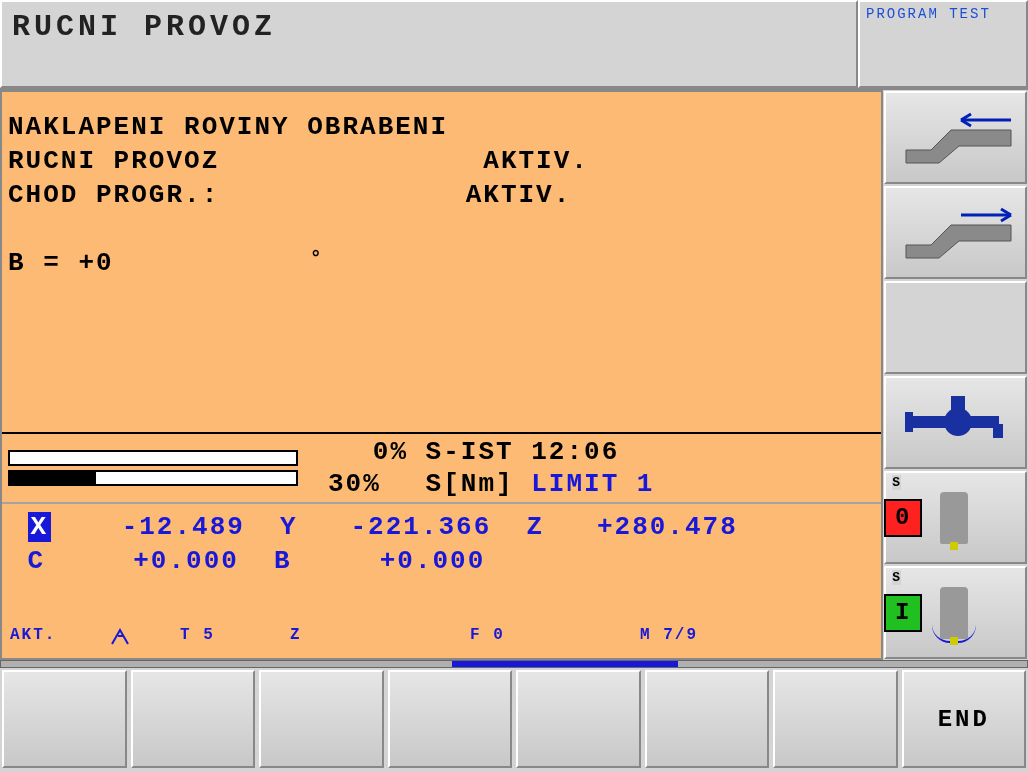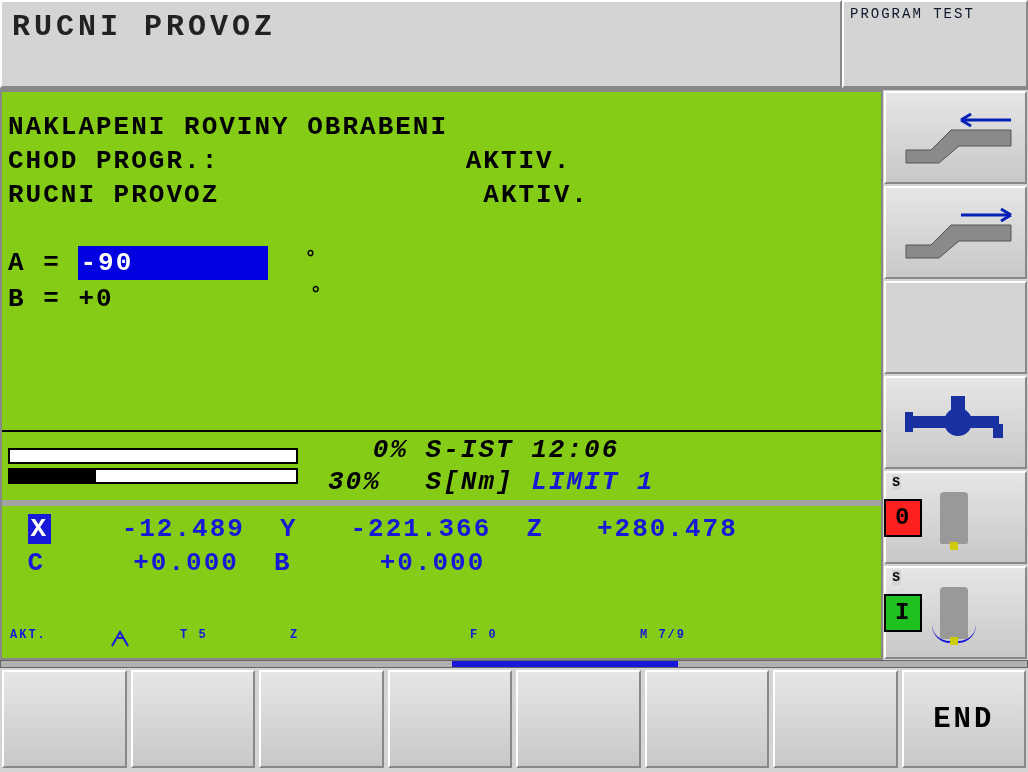--- a/index.html
+++ b/index.html
@@ -23,37 +23,37 @@
   border-top-color: #fff;
   border-left-color: #fff;
   background: #d4d4d4;
   padding: 8px 10px;
   font-size: 30px;
   font-weight: bold;
   letter-spacing: 4px;
   color: #222;
 }
 .right-top-panel {
-  width: 186px;
+  width: 170px;
   border: 2px solid #888;
   border-top-color: #fff;
   border-left-color: #fff;
   background: #d4d4d4;
   padding: 4px 6px;
   font-size: 14px;
   letter-spacing: 2px;
-  color: #0f172a;
+  color: #1d4ed8;
 }
 .main-area {
   display: flex;
   height: 570px;
 }
 .content-panel {
   width: 1024px;
-  background: #84cc16;
+  background: #fdba74;
   border: 2px solid #888;
   display: flex;
   flex-direction: column;
   font-size: 26px;
   font-weight: bold;
 }
 .upper-content {
   height: 340px;
   padding: 18px 6px;
   color: #000;
@@ -67,21 +67,20 @@
   display: inline-block;
   min-width: 190px;
 }
 .deg { margin-left: 36px; font-size:20px; position: relative; top:-6px; }
 .mid-bar {
   height: 70px;
   border-top: 2px solid #000;
   display: flex;
   align-items: center;
   padding: 4px 6px;
-  font-style: italic;
 }
 .bars-col { width: 320px; }
 .hbar {
   width: 290px; height: 16px;
   border: 2px solid #000;
   margin: 4px 0;
   background: #fff;
   position: relative;
 }
 .hbar .fill {
@@ -91,35 +90,35 @@
 .mid-text { 
   flex:1; 
   font-size: 26px; 
   letter-spacing: 2px; 
   white-space: pre;
   line-height: 32px;
 }
 .limit-blue { color: #1818d8; text-align: center; }
 .coord-panel {
   flex:1;
-  border-top: 6px solid #a3a3a3;
+  border-top: 2px solid #a3a3a3;
   padding: 6px 8px;
   color: #1818d8;
   font-size: 26px;
   letter-spacing: 2px;
 }
 .coord-panel .row { white-space: pre; line-height: 34px; }
 .x-badge {
   background: #1818d8;
   color: #fff;
   padding: 0 3px;
 }
 .coord-footer {
   margin-top: 48px;
-  font-size: 12px;
+  font-size: 16px;
   letter-spacing: 2px;
   display: flex;
   gap: 0;
 }
 .coord-footer span { display:inline-block; }
 .side-keys {
   width: 168px;
   display: flex;
   flex-direction: column;
 }
@@ -203,42 +202,41 @@
 .bk-btn {
   flex:1;
   border: 2px solid #888;
   border-top-color: #fff;
   border-left-color: #fff;
   background: linear-gradient(#e6e6e6, #c8c8c8);
   margin: 2px;
   display:flex;
   align-items:center;
   justify-content:center;
-  font-size: 29px;
+  font-size: 24px;
   font-weight: bold;
   letter-spacing: 3px;
 }
 .bottom-wrap { display:flex; flex-direction:column; height: 110px; }
 </style>
 </head>
 <body>
 
 <div class="top-bar">
   <div class="title-panel">RUCNI PROVOZ</div>
   <div class="right-top-panel">PROGRAM TEST</div>
 </div>
 
 <div class="main-area">
   <div class="content-panel">
     <div class="upper-content">
       <div class="line">NAKLAPENI ROVINY OBRABENI</div>
+      <div class="line"><span>RUCNI PROVOZ</span>               <span>AKTIV.</span></div>
       <div class="line"><span>CHOD PROGR.:</span>              <span>AKTIV.</span></div>
-      <div class="line"><span>RUCNI PROVOZ</span>               <span>AKTIV.</span></div>
       <div class="line">&nbsp;</div>
-      <div class="line"><span>A</span> = <span class="selected-val">-90</span><span class="deg">°</span></div>
       <div class="line"><span>B</span> = <span>+0</span><span class="deg" style="margin-left:196px">°</span></div>
     </div>
 
     <div class="mid-bar">
       <div class="bars-col">
         <div class="hbar">
             <div class="fill" style="width:0%"></div>
           </div>
         <div class="hbar">
             <div class="fill" style="width:30%"></div>

